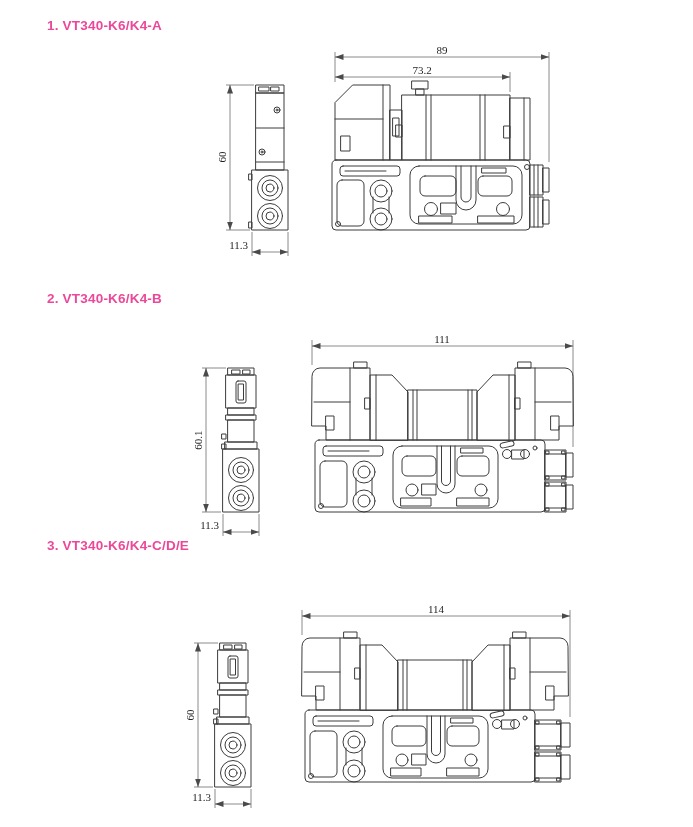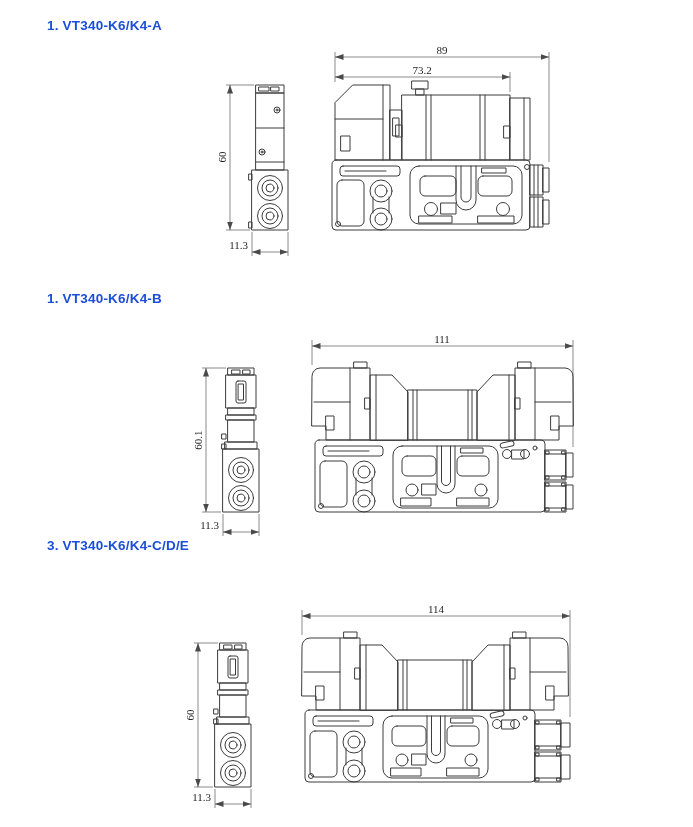--- a/index.html
+++ b/index.html
@@ -2,21 +2,21 @@
 <html><head>
 <meta charset="utf-8">
 <style>
   html,body{margin:0;padding:0;}
   body{
     width:693px;height:827px;position:relative;background:#ffffff;
     font-family:"Liberation Sans",sans-serif;overflow:hidden;
   }
   .title{
     position:absolute;left:47px;margin:0;
-    font-size:13.5px;font-weight:700;color:#1d4ed8;letter-spacing:.2px;
+    font-size:13.5px;font-weight:700;color:#ec4899;letter-spacing:.2px;
     font-family:"Liberation Sans",sans-serif;
   }
   svg{position:absolute;display:block;}
   .o{fill:none;stroke:#3c3c3c;stroke-width:1;stroke-linejoin:round;stroke-linecap:round;}
   .d{fill:none;stroke:#4a4a4a;stroke-width:.65;}
   .dt{font:11px "Liberation Serif",serif;fill:#1f1f1f;}
 </style>
 </head>
 <body>
 
@@ -125,21 +125,21 @@
     <line class="d" x1="145" y1="17" x2="359" y2="17" marker-start="url(#arr1)" marker-end="url(#arr1)"></line>
     <text class="dt" x="252" y="14" text-anchor="middle">89</text>
   </g>
   <g>
     <line class="d" x1="320" y1="52" x2="320" y2="32"></line>
     <line class="d" x1="145" y1="37" x2="320" y2="37" marker-start="url(#arr1)" marker-end="url(#arr1)"></line>
     <text class="dt" x="232" y="34" text-anchor="middle">73.2</text>
   </g>
 </svg>
 
-<h2 class="title" style="top:291px">1. VT340-K6/K4-B</h2>
+<h2 class="title" style="top:291px">2. VT340-K6/K4-B</h2>
 
 <svg width="430" height="225" viewBox="0 0 430 225" style="left:180px;top:330px">
   <defs>
     <marker id="arr2" markerWidth="10" markerHeight="8" refX="8.5" refY="3" orient="auto-start-reverse" markerUnits="userSpaceOnUse">
       <path d="M0,0 L8.5,3 L0,6 Z" fill="#4a4a4a"></path>
     </marker>
   </defs>
 
   <g>
     <rect class="o" x="48" y="38" width="26" height="7"></rect>

